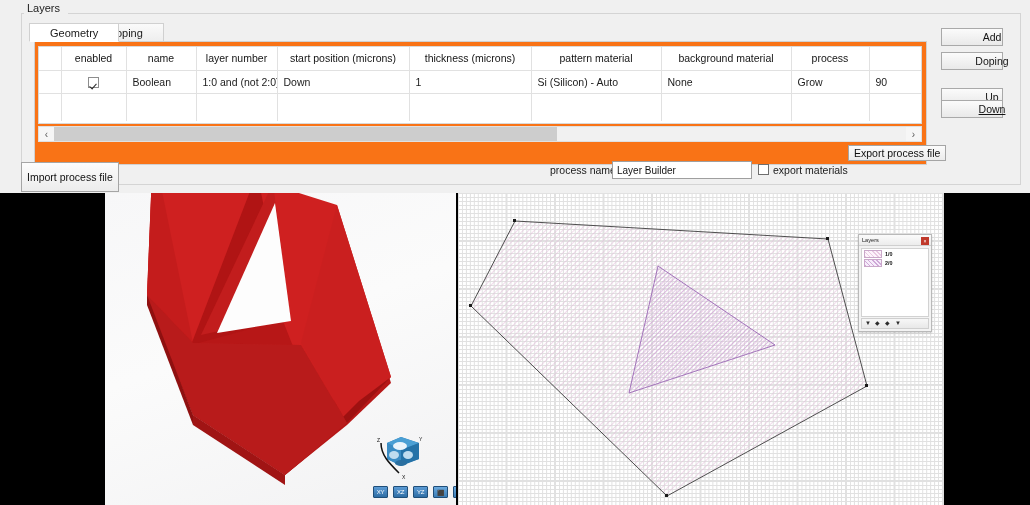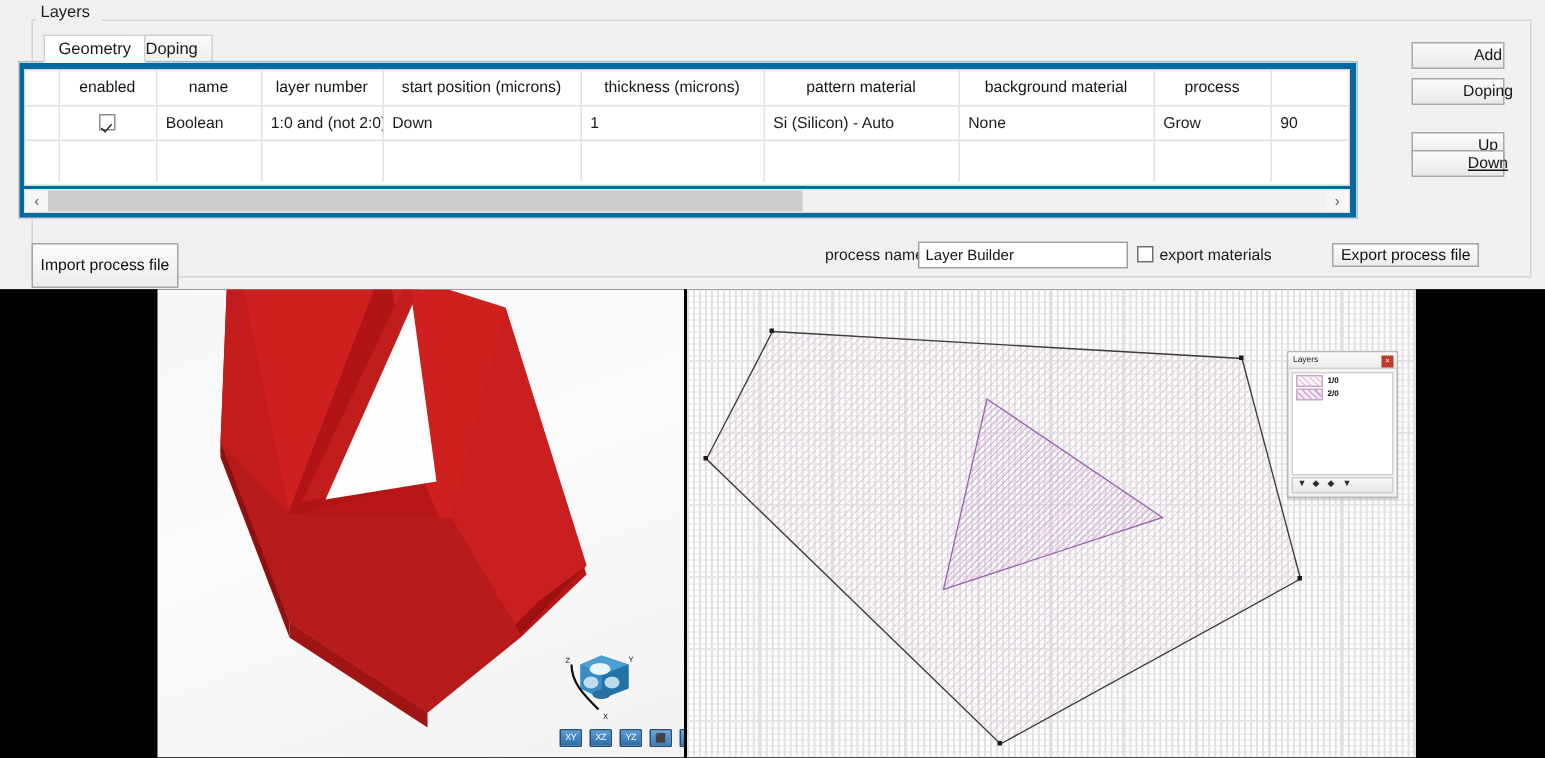--- a/index.html
+++ b/index.html
@@ -43,34 +43,34 @@
   
   #tabstrip {
     position: absolute; left: 29px; top: 23px; width: 893px; height: 19px;
   }
   .tab {
     position: absolute; top: 0; height: 19px;
     border: 1px solid #d0d0d0;
     background: linear-gradient(#fafafa,#eeeeee);
     font-size: 11px; color: #1a1a1a;
     display: flex; align-items: center; justify-content: center;
-    padding: 0 9px;
+    padding: 0 20px;
     cursor: default;
   }
   .tab.active {
     background: #ffffff;
     border-bottom-color: #ffffff;
     z-index: 3;
   }
 
   
   #table-card {
-    position: absolute; left: 12px; top: 41px;
-    width: 893px; height: 105px;
-    background: #0369a1;
+    position: absolute; left: 34px; top: 41px;
+    width: 893px; height: 124px;
+    background: #f97316;
     border: 1px solid #d0d0d0;
   }
   #grid {
     position: absolute; left: 3px; top: 4px;
     width: 884px; height: 78px;
     border: 1px solid #d9d9d9;
     background: #fff;
     overflow: hidden;
   }
   table.lt { border-collapse: collapse; width: 1010px; table-layout: fixed; }
@@ -140,21 +140,21 @@
     position: absolute; left: 612px; top: 161px; width: 140px; height: 18px;
     border: 1px solid #9f9f9f; background: #fff;
     font-size: 10px; color: #141414;
     display: flex; align-items: center; padding-left: 4px;
   }
   #export-materials-cb {
     position: absolute; left: 758px; top: 164px;
     width: 11px; height: 11px; border: 1px solid #6e6e6e; background: #fff;
   }
   #export-materials-label { position: absolute; left: 773px; top: 164px; font-size: 10.5px; color: #1a1a1a; }
-  #export-btn { position: absolute; left: 848px; top: 162px; height: 16px; margin-left: 40px; }
+  #export-btn { position: absolute; left: 848px; top: 145px; height: 16px; }
 
   
   #vp-row { position: absolute; left: 0; top: 193px; width: 1030px; height: 312px; background:#000; }
 
   
   #vp3d {
     position: absolute; left: 105px; top: 0; width: 351px; height: 312px;
     background: linear-gradient(160deg,#f7f7f8 0%,#fbfbfb 45%,#f2f2f3 100%);
     overflow: hidden;
   }

